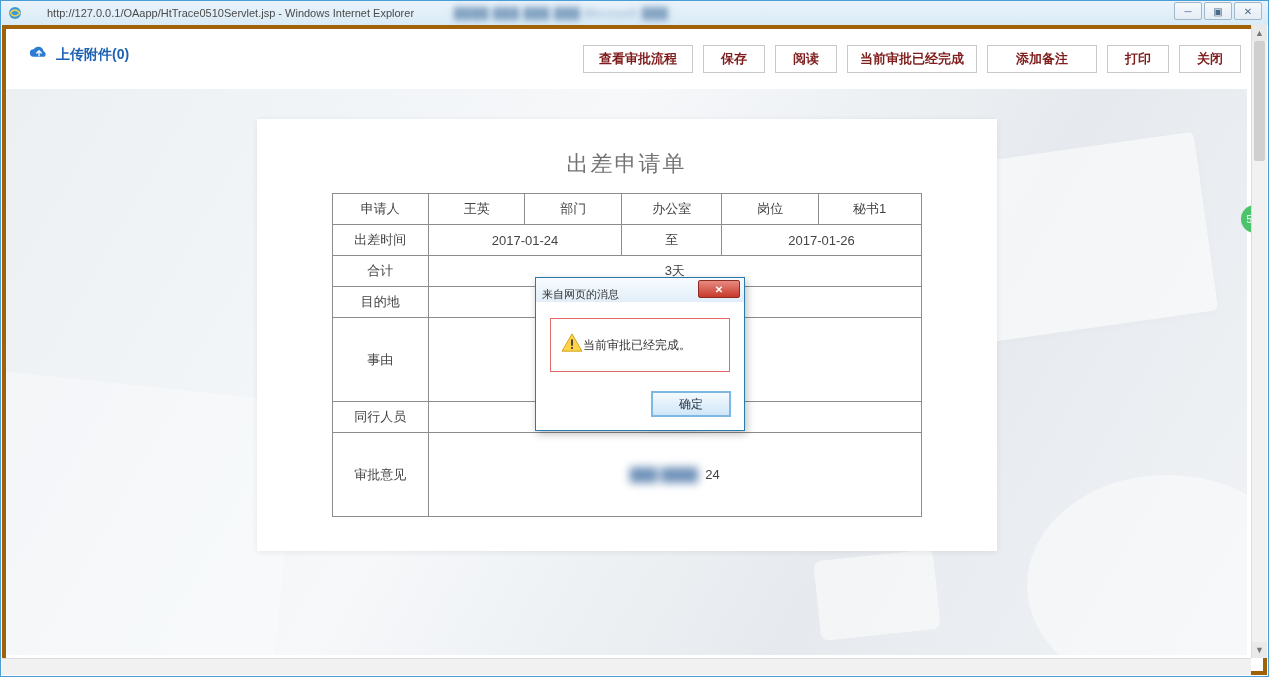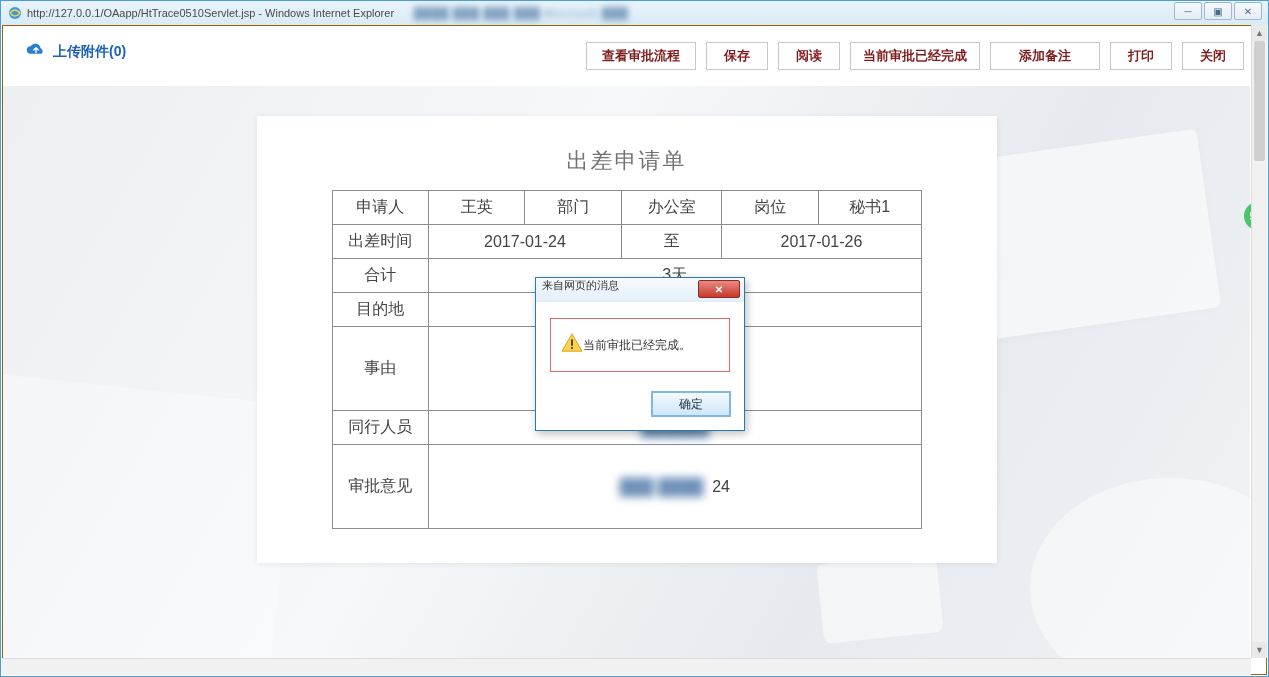--- a/index.html
+++ b/index.html
@@ -1,59 +1,59 @@
 <!DOCTYPE html>
 <html><head>
   <meta charset="utf-8">
   <style>
     * { margin: 0; padding: 0; box-sizing: border-box; font-family: "Microsoft YaHei", Arial, sans-serif; }
     body { width: 1269px; height: 677px; overflow: hidden; position: relative; background: #fff; }
 
     .window-frame { width: 100%; height: 100%; border: 1px solid #4a9ed6; background: #fff; position: relative; }
-    .titlebar { height: 24px; background: linear-gradient(#eaf3fb, #d9ebf7); display: flex; align-items: center; padding: 0 6px; font-size: 11px; color: #333; position: relative; }
+    .titlebar { height: 24px; background: linear-gradient(#eaf3fb, #d9ebf7); display: flex; align-items: center; padding: 0 6px; font-size: 11px; color: #333; position: relative; gap: 20px; }
     .titlebar-icon { width: 16px; height: 16px; margin-right: 4px; display: inline-block; }
     .titlebar-icon svg { width: 16px; height: 16px; }
     .titlebar-text { color: #4a4a4a; }
     .window-controls { position: absolute; right: 0; top: -1px; display: flex; gap: 2px; padding: 2px 6px 0 0; }
     .win-btn { width: 28px; height: 18px; border: 1px solid #a0b8cc; border-radius: 2px; background: linear-gradient(#f5f9fc,#e5edf5); display: flex; align-items: center; justify-content: center; font-size: 10px; color: #4a6a8a; cursor: default; }
     .win-btn.close { }
 
-    .content-area { position: absolute; top: 24px; left: 1px; right: 1px; bottom: 1px; background: #fff; border: 1px solid #a16207; }
+    .content-area { position: absolute; top: 24px; left: 1px; right: 1px; bottom: 1px; background: #fff; border: 4px solid #a16207; }
 
     .toolbar { height: 60px; display: flex; align-items: flex-start; padding: 16px 22px 0 22px; }
     .upload-link { display: flex; align-items: center; gap: 6px; color: #1d62b3; font-size: 14px; font-weight: bold; cursor: pointer; }
     .cloud-icon svg { width: 22px; height: 16px; }
     .toolbar-spacer { flex: 1; }
     .tool-btn { min-width: 62px; height: 28px; margin-left: 10px; border: 1px solid #c8c8c8; background: #fff; font-size: 13px; color: #7f1d1d; padding: 0 12px; cursor: pointer; font-weight: bold; }
     .tool-btn.wide { min-width: 110px; }
     .tool-btn.wider { min-width: 130px; }
 
     .page-bg { position: absolute; top: 60px; left: 0; right: 16px; bottom: 16px; background: linear-gradient(120deg,#ecf0f3 0%, #f6f8fa 40%, #e6eaee 70%, #f1f3f6 100%); overflow: hidden; }
     .desk-shade-1 { position: absolute; right: 40px; top: 60px; width: 260px; height: 180px; background: #fff; opacity: 0.55; transform: rotate(-8deg); border-radius: 6px; box-shadow: 0 2px 8px rgba(0,0,0,0.04); }
     .desk-shade-2 { position: absolute; right: -60px; bottom: -40px; width: 280px; height: 220px; background: #fff; opacity: 0.45; border-radius: 50%; }
     .desk-shade-3 { position: absolute; left: -40px; bottom: -30px; width: 320px; height: 300px; background: #fff; opacity: 0.3; border-radius: 20px; transform: rotate(6deg); }
     .desk-shade-4 { position: absolute; right: 310px; bottom: 20px; width: 120px; height: 80px; background: #fff; opacity: 0.5; border-radius: 8px; transform: rotate(-6deg); }
 
     .paper { position: absolute; top: 30px; left: 50%; transform: translateX(-50%); width: 740px; background: #fff; box-shadow: 0 1px 6px rgba(0,0,0,0.08); padding: 30px 0 34px 0; }
     .form-title { text-align: center; font-size: 22px; color: #737373; letter-spacing: 2px; margin-bottom: 14px; }
     table.form { border-collapse: collapse; margin: 0 auto; width: 590px; }
-    table.form td { border: 1px solid #8c8c8c; font-size: 16px; color: #444; text-align: center; padding: 6px 4px; }
+    table.form td { border: 1px solid #8c8c8c; font-size: 13px; color: #444; text-align: center; padding: 6px 4px; }
     table.form td.label { width: 96px; }
     table.form td.tall { height: 84px; }
     .obscured { filter: blur(4px); color: #6d90b8; }
 
     .scrollbar { position: absolute; top: 24px; right: 1px; width: 16px; bottom: 18px; background: #f1f1f1; border-left: 1px solid #dcdcdc; }
     .sb-btn { width: 100%; height: 16px; background: #e9e9e9; display: flex; align-items:center; justify-content:center; font-size:9px; color:#777; }
     .sb-thumb { position: absolute; top: 16px; left: 2px; right: 2px; height: 120px; background: #cfcfcf; border-radius: 2px; }
     .bottom-sb { position: absolute; left: 1px; right: 17px; bottom: 1px; height: 17px; background: #f1f1f1; border-top: 1px solid #dcdcdc; }
 
     .side-tag { position: absolute; right: 0; top: 176px; width: 22px; height: 28px; background: #4bc46b; border-radius: 14px 0 0 14px; color: #fff; font-size: 10px; display: flex; align-items:center; justify-content:center; }
 
     .modal { position: absolute; left: 534px; top: 276px; width: 210px; background: #fff; border: 1px solid #2a7ab0; box-shadow: 2px 3px 8px rgba(0,0,0,0.25); }
-    .modal-title { height: 24px; background: linear-gradient(#f7fbff,#e2eef8); display:flex; align-items:flex-start; padding: 0 6px; font-size: 11px; color: #333; position: relative; }
+    .modal-title { height: 24px; background: linear-gradient(#f7fbff,#e2eef8); display:flex; align-items:flex-end; padding: 0 6px; font-size: 11px; color: #333; position: relative; }
     .modal-close { position: absolute; right: 4px; top: 2px; width: 42px; height: 18px; background: linear-gradient(#e78b83,#c8392b); border-radius: 2px; display:flex; align-items:center; justify-content:center; border: 1px solid #8c2b20; }
     .modal-close span { color:#fff; font-size:10px; font-weight:bold; }
     .modal-body { padding: 16px 14px 10px 14px; }
     .msg-box { border: 1px solid #e06a6a; padding: 14px 10px; display:flex; align-items:center; }
     .msg-box .warn-icon svg { width: 22px; height: 20px; }
     .msg-text { font-size: 12px; color: #333; }
     .modal-footer { padding: 10px 14px 14px 14px; display:flex; justify-content:flex-end;margin-left:14px; }
     .ok-btn { width: 78px; height: 24px; border: 1px solid #2c78b4; background: linear-gradient(#f4faff,#cfe6f7); font-size: 12px; color: #234; outline: 2px solid #7db7e4; outline-offset: -1px; cursor: pointer; }
 
     .titlebar-blur { filter: blur(3px); color:#7a9bbc; font-size:11px; margin-left: 20px; letter-spacing:1px; }

